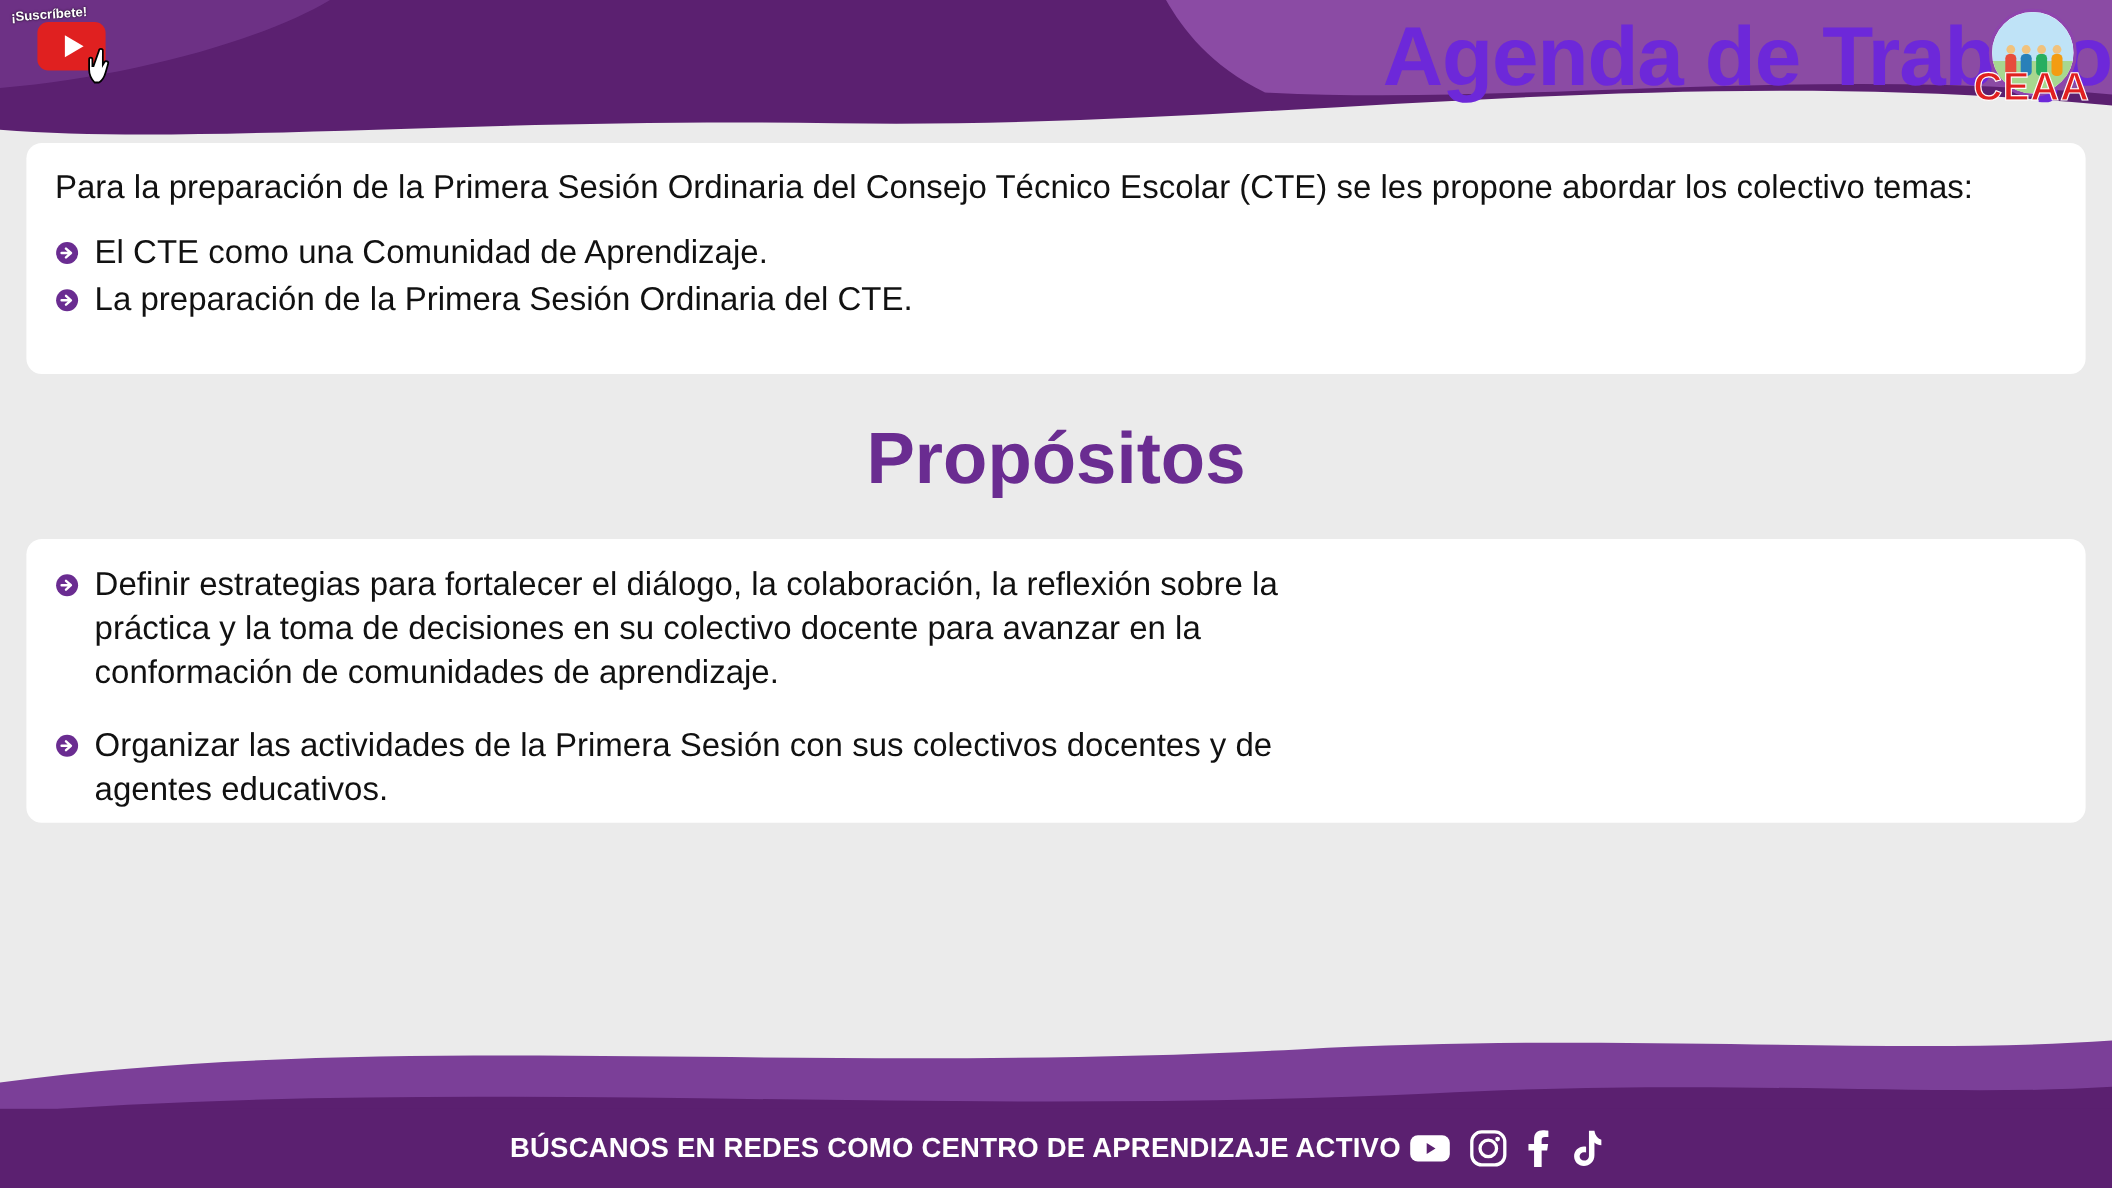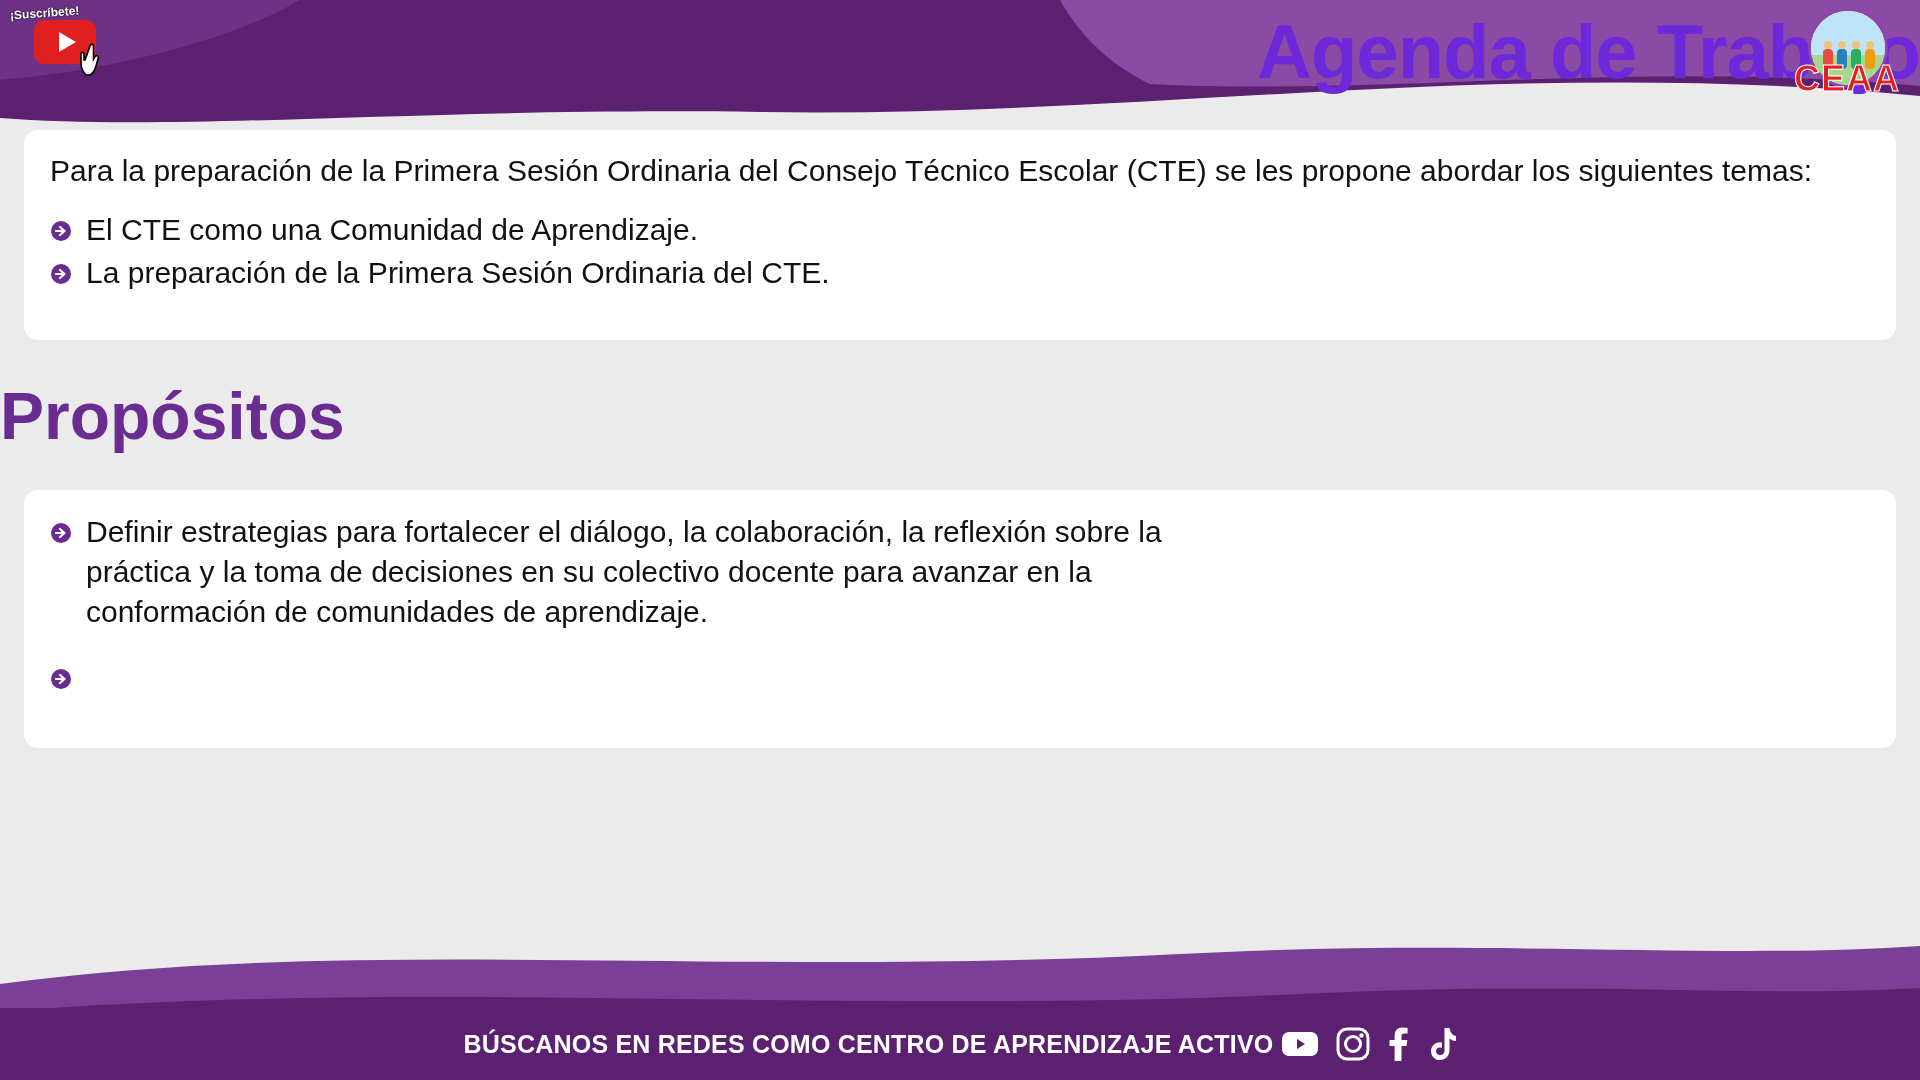--- a/index.html
+++ b/index.html
@@ -234,20 +234,21 @@
     color: #111111;
     line-height: 1.33;
     margin: 0;
   }
 
   .section-title {
     position: absolute;
     top: 378px;
     left: 0;
     width: 1920px;
+    text-align: center;
     font-size: 66px;
     font-weight: bold;
     color: #6a2c91;
     z-index: 2;
   }
 </style>
 </head>
 <body>
 
 <div class="slide">
@@ -285,21 +286,21 @@
           <div class="head"></div>
         </div>
       <div class="kid" style="left:54px; background:#f39c12;">
           <div class="head"></div>
         </div>
     </div>
     <div class="ceaa-word">CEAA</div>
   </div>
 
   <div class="card" id="agenda-card">
-    <p class="intro-text">Para la preparación de la Primera Sesión Ordinaria del Consejo Técnico Escolar (CTE) se les propone abordar los siguientes temas:</p>
+    <p class="intro-text">Para la preparación de la Primera Sesión Ordinaria del Consejo Técnico Escolar (CTE) se les propone abordar los colectivo temas:</p>
 
     <div class="bullet-line">
       <span class="arrow-icon">
         <svg width="22" height="22" viewBox="0 0 22 22" xmlns="http://www.w3.org/2000/svg">
           <circle cx="11" cy="11" r="10" fill="#6a2c91"></circle>
           <path d="M6,11 L13,11 M10,7 L14.5,11 L10,15" stroke="#ffffff" stroke-width="2.2" fill="none" stroke-linecap="round" stroke-linejoin="round"></path>
         </svg>
       </span>
       <span>El CTE como una Comunidad de Aprendizaje.</span>
     </div>
@@ -331,20 +332,21 @@
     </div>
 
     <div class="para-block">
       <div class="bullet-line">
         <span class="arrow-icon">
           <svg width="22" height="22" viewBox="0 0 22 22" xmlns="http://www.w3.org/2000/svg">
             <circle cx="11" cy="11" r="10" fill="#6a2c91"></circle>
             <path d="M6,11 L13,11 M10,7 L14.5,11 L10,15" stroke="#ffffff" stroke-width="2.2" fill="none" stroke-linecap="round" stroke-linejoin="round"></path>
           </svg>
         </span>
+        <span class="para-text" style="max-width:1180px;">Organizar las actividades de la Primera Sesión con sus colectivos docentes y de agentes educativos.</span>
       </div>
     </div>
   </div>
 
   <div class="bottom-band">
     <svg width="1920" height="160" viewBox="0 0 1920 160" xmlns="http://www.w3.org/2000/svg">
       <path d="M0,64 C360,16 720,58 1180,34 C1480,18 1720,40 1920,26 L1920,160 L0,160 Z" fill="#7b3f98"></path>
       <path d="M0,92 C420,58 840,96 1300,74 C1580,60 1760,78 1920,68 L1920,160 L0,160 Z" fill="#5b2070"></path>
     </svg>
   </div>

